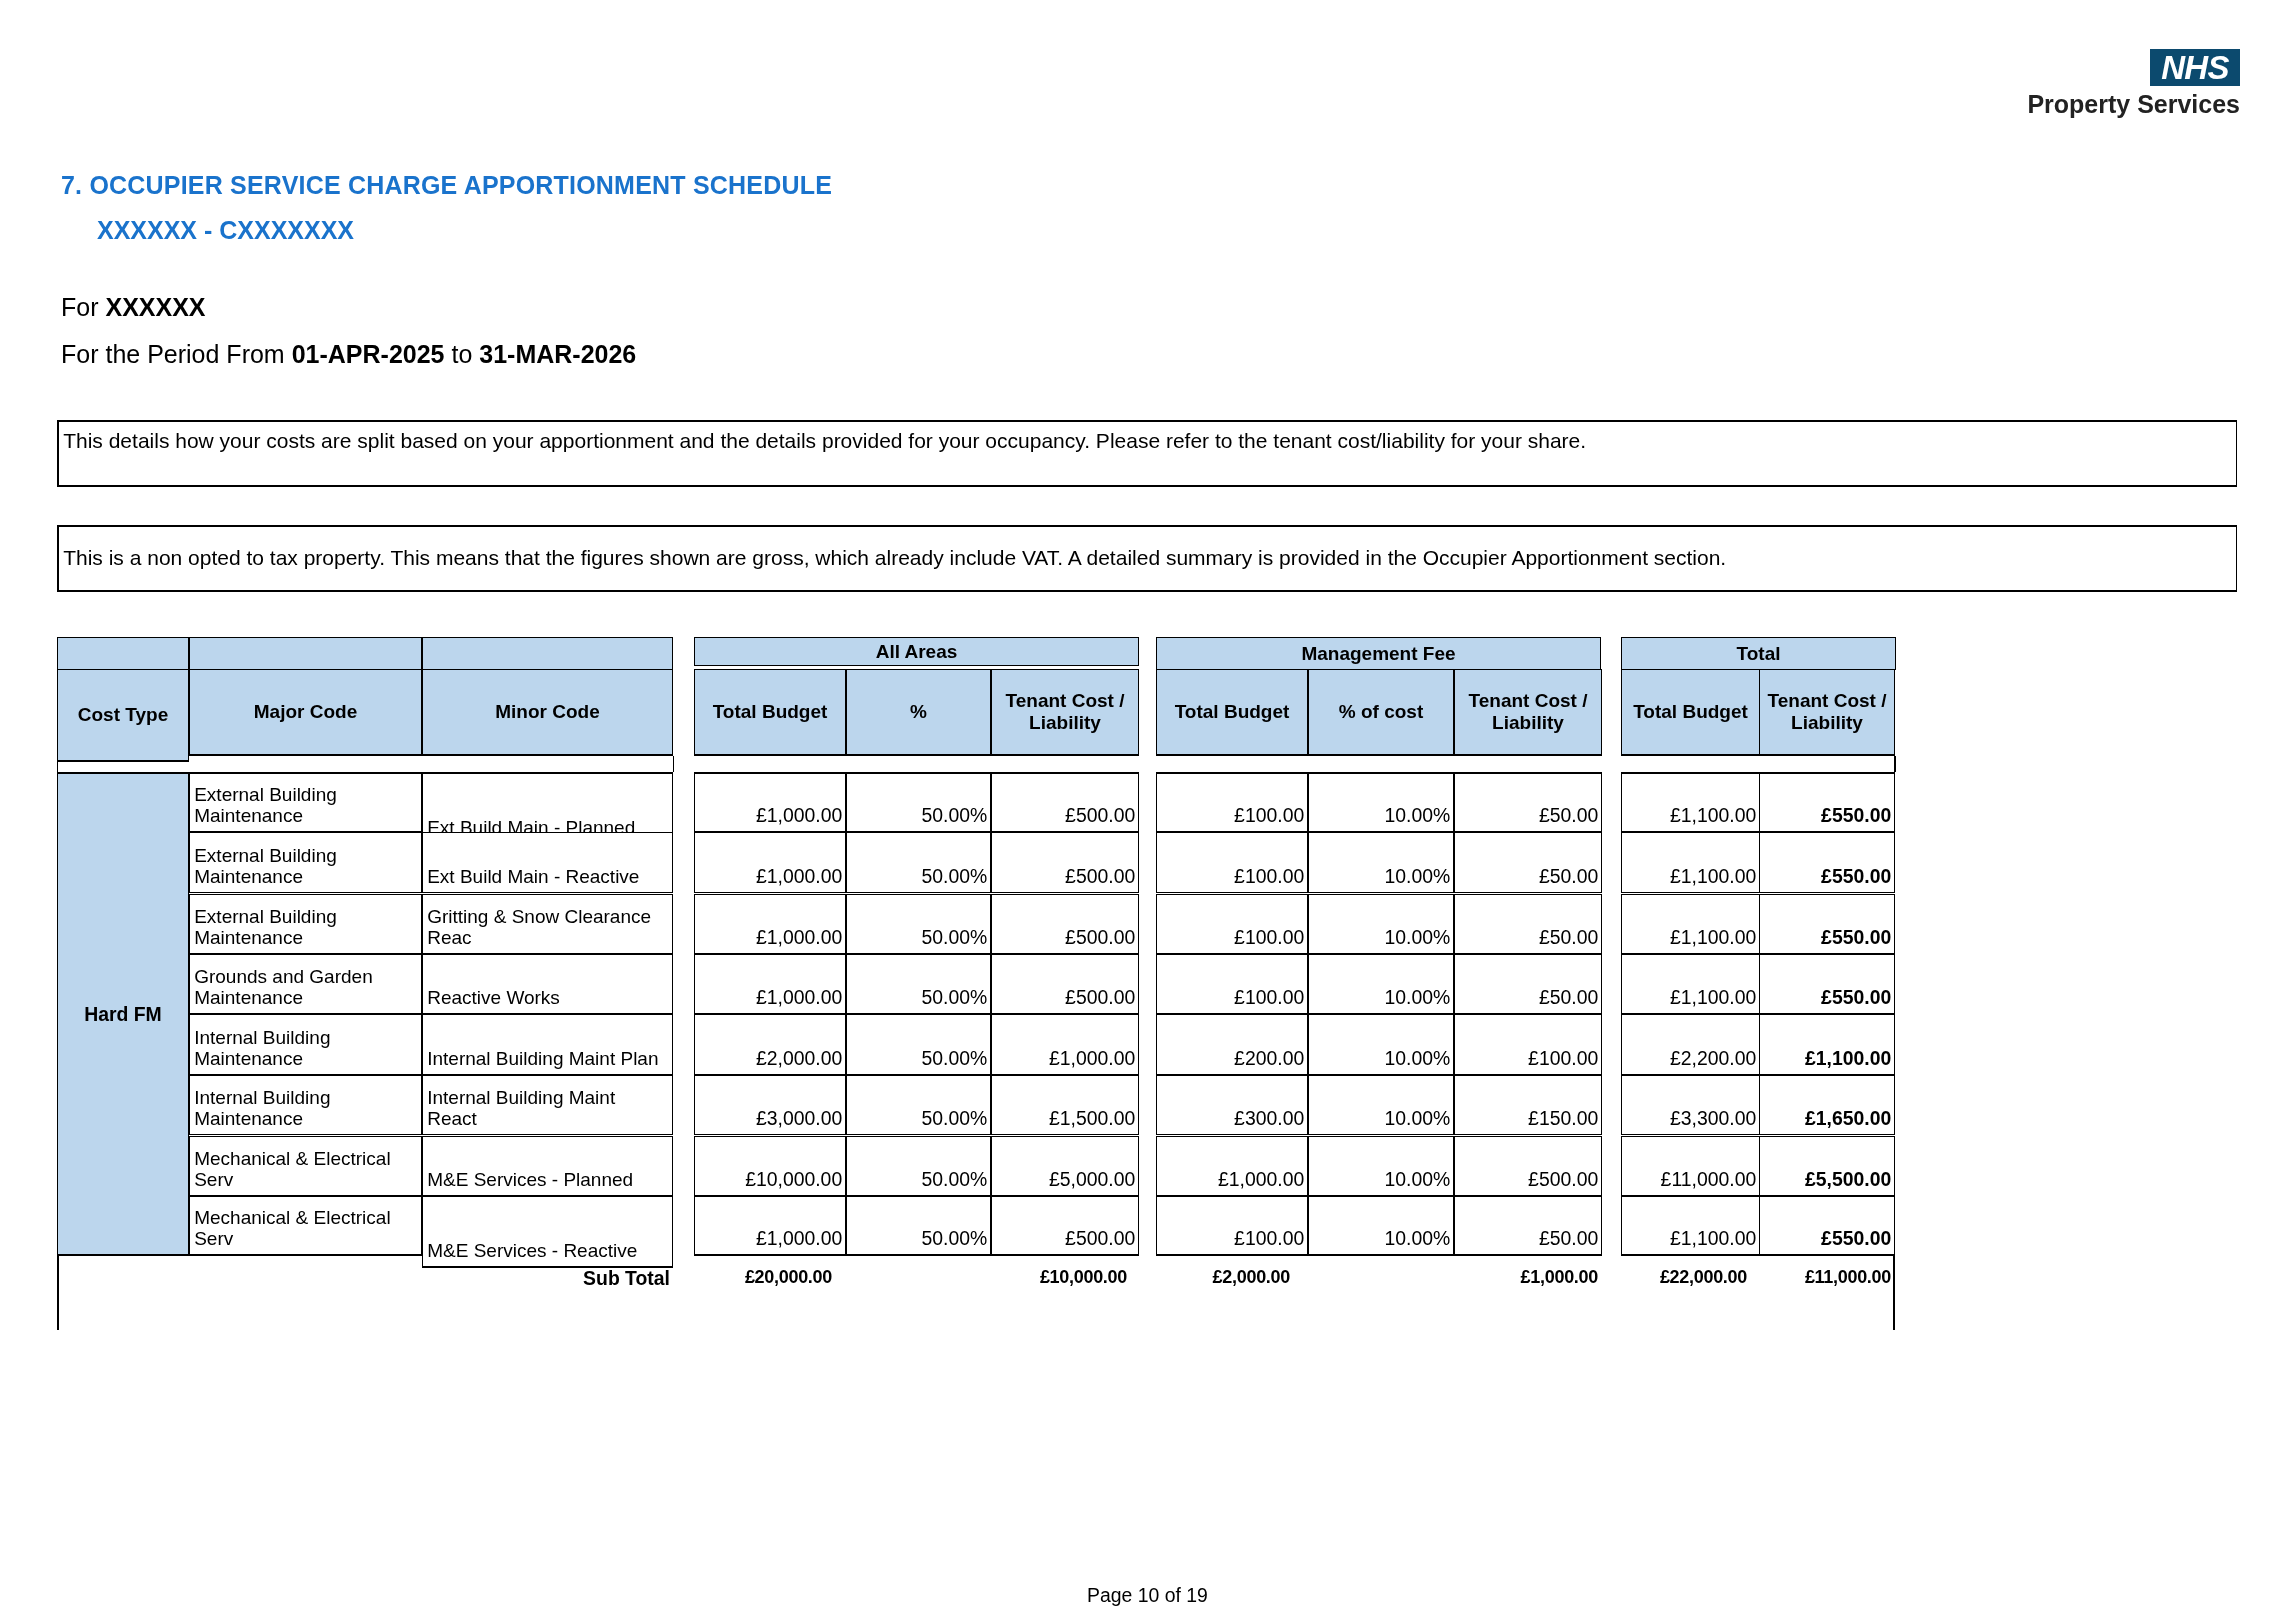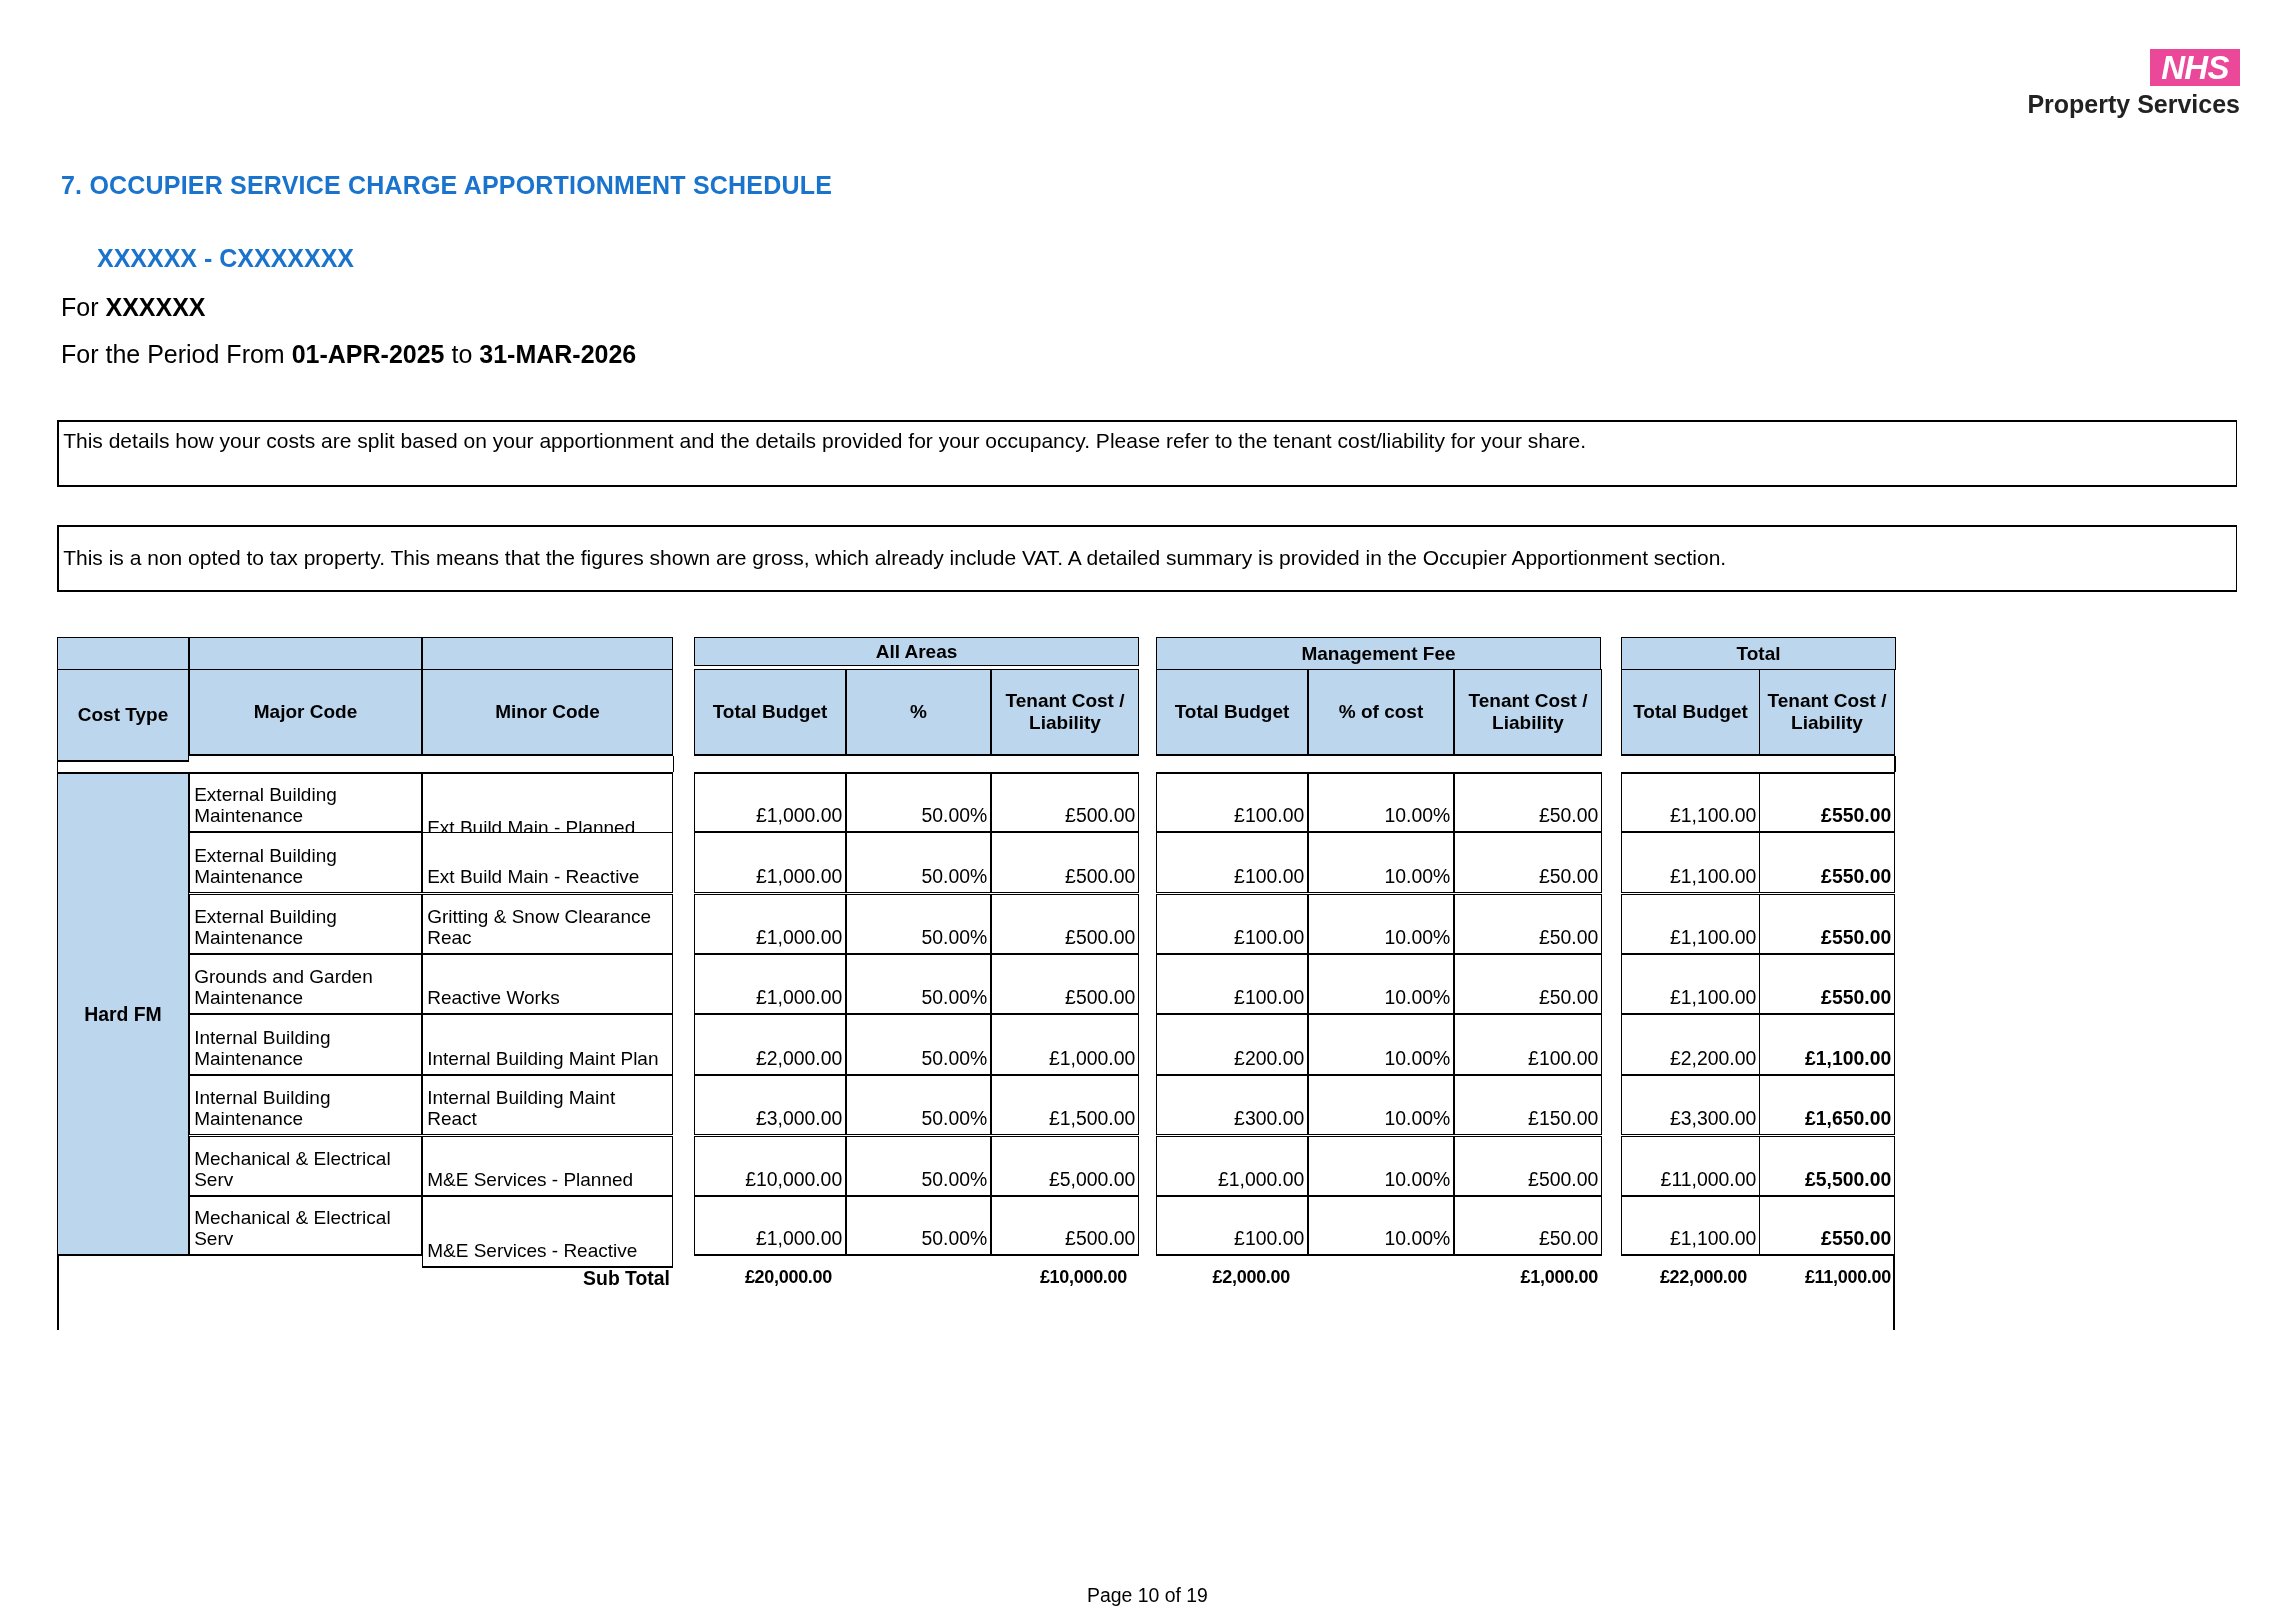--- a/index.html
+++ b/index.html
@@ -1,28 +1,28 @@
 <!DOCTYPE html>
 <html style="font-size:11px"><head>
 <meta charset="utf-8">
 <style>
   html, body { margin:0; padding:0; background:#ffffff; }
   body { width:2295px; height:1614px; position:relative; overflow:hidden;
          font-family:"Liberation Sans", sans-serif; color:#000; }
   .abs { position:absolute; }
 
   
-  .nhs-box { left:2150px; top:49px; width:90px; height:37px; background:#ec4899;
+  .nhs-box { left:2150px; top:49px; width:90px; height:37px; background:#0c4a6e;
              color:#fff; font-weight:bold; font-style:italic; font-size:33px;
              line-height:37px; text-align:center; letter-spacing:-0.7px; }
   .logo-sub { right:55px; top:90px; font-size:25px; font-weight:bold; color:#222; white-space:nowrap; }
 
   
   .title { left:61px; top:171px; font-size:25px; font-weight:bold; color:#1a73cc; white-space:nowrap; letter-spacing:0.2px; }
-  .subtitle { left:97px; top:216px; font-size:25px; font-weight:bold; color:#1a73cc; white-space:nowrap;margin-top:28px; }
+  .subtitle { left:97px; top:216px; font-size:25px; font-weight:bold; color:#1a73cc; white-space:nowrap; }
   .for-line { left:61px; top:293px; font-size:25px; white-space:nowrap; }
   .period-line { left:61px; top:340px; font-size:25px; white-space:nowrap; }
   b { font-weight:bold; }
 
   .notice { left:57px; width:2180px; border:2.8px solid #000; border-left-width:2.1px; border-right-width:1.4px;
             box-sizing:border-box; font-size:21px; padding-left:4.2px; white-space:nowrap; }
   .notice1 { top:420px; height:67px; padding-top:7px; }
   .notice2 { top:525px; height:67px; padding-top:19px; }
 
   

